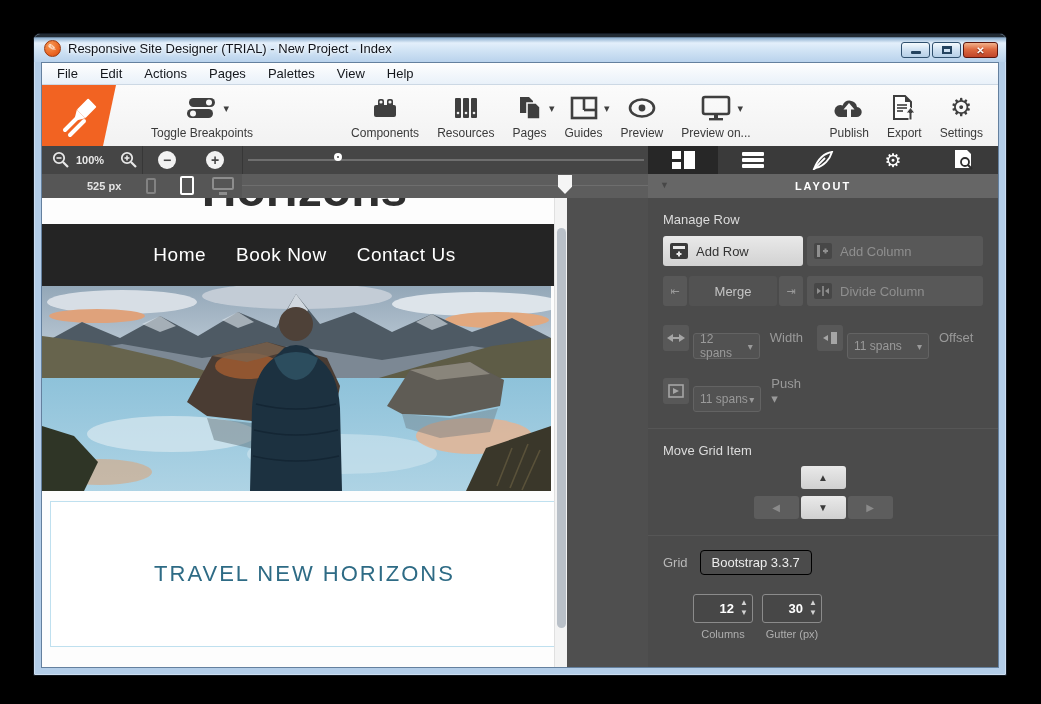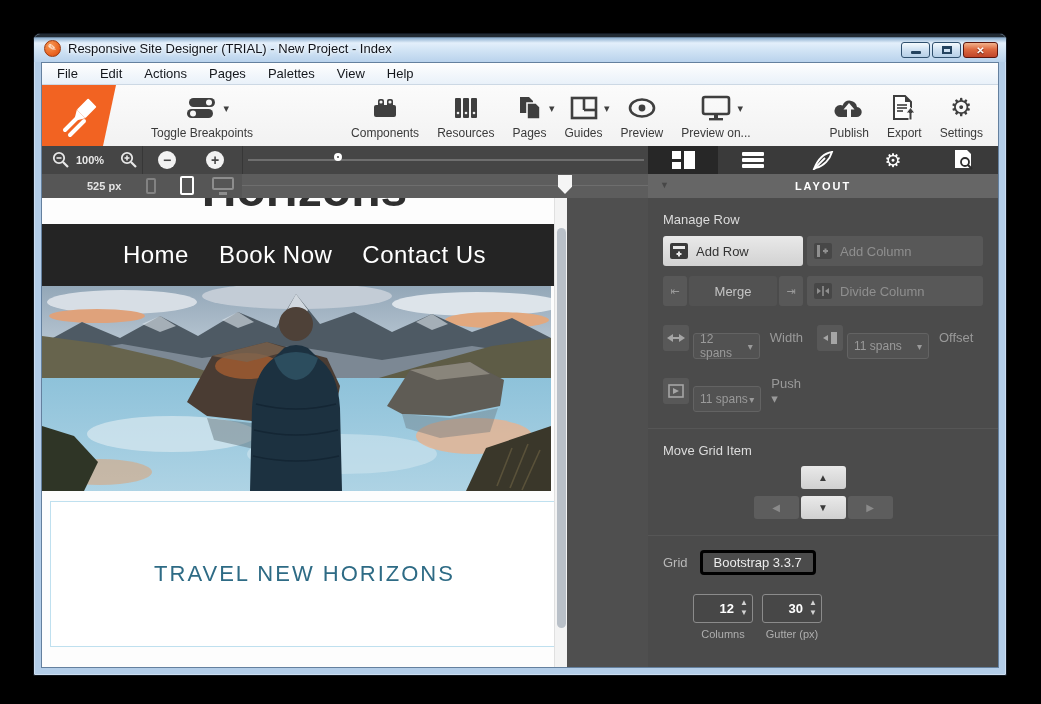--- a/index.html
+++ b/index.html
@@ -79,21 +79,21 @@
 
   
   .work { flex:1; display:flex; min-height:0; }
   .gapcol { flex:1; background:#4f4f4f; }
 
   
   .canvas { width:525px; background:#fdfdfd; position:relative; overflow:hidden; flex:none; }
   .cropword { height:16px; overflow:hidden; text-align:center; }
   .cropword span { display:inline-block; font-size:48px; font-weight:600; color:#2f2f2f; line-height:48px; transform:translateY(-32px); }
   .sitenav { margin-top:10px; height:62px; background:#242424; display:flex; align-items:center; justify-content:center; gap:30px; }
-  .sitenav a { color:#fff; font-size:24px; letter-spacing:.5px; text-decoration:none; font-weight:500; }
+  .sitenav a { color:#fff; font-size:19px; letter-spacing:.5px; text-decoration:none; font-weight:500; }
   .hero { display:block; width:509px; height:205px; margin-top:0; }
   .selbox { margin:10px 8px 0; height:146px; border:1px solid #bfe0ef; background:#fff; display:flex; align-items:center; justify-content:center; }
   .selbox h1 { font-size:22px; font-weight:400; letter-spacing:2px; color:#2e6b85; }
   .sitepara { margin-top:7px; text-align:center; font-family:"Liberation Serif", serif; font-size:20px; color:#2d2d2d; }
   .vscroll { position:absolute; right:0; top:0; bottom:0; width:13px; background:#f3f3f3; border-left:1px solid #e0e0e0; }
   .vthumb { position:absolute; left:2px; top:30px; width:9px; height:400px; background:#b9c0c8; border-radius:5px; }
 
   
   .panel { width:350px; background:#4b4b4b; flex:none; padding:0 15px; color:#d8d8d8; font-size:13px; overflow:hidden; }
   .seclabel { margin-top:14px; color:#dcdcdc; }
@@ -115,21 +115,21 @@
     font-size:12px; display:flex; align-items:center; padding:0 6px; justify-content:space-between;margin-top:17px; }
   .spansel .sc { font-size:10px; color:#9a9a9a; }
   .ctl .lbl { color:#9a9a9a; margin-left:6px; }
   .divider { height:1px; background:#3e3e3e; border-bottom:1px solid #565656; margin:16px -15px 0; }
   .movepad { width:140px; margin:8px auto 0; }
   .mrow { display:flex; gap:2px; justify-content:center; }
   .mbtn { width:45px; height:23px; border-radius:3px; display:flex; align-items:center; justify-content:center; font-size:10px; }
   .mbtn.lit { background:linear-gradient(#e9e9e9,#d0d0d0); color:#3a3a3a; }
   .mbtn.dis { background:#5d5d5d; color:#8a8a8a; }
   .gridrow { display:flex; align-items:center; margin-top:14px; gap:12px; }
-  .bsbtn { height:25px; border:3px solid #000000; border-radius:4px; padding:0 11px; color:#ececec; display:flex; align-items:center; font-size:13px; background:transparent; }
+  .bsbtn { height:25px; border:1px solid #000000; border-radius:4px; padding:0 11px; color:#ececec; display:flex; align-items:center; font-size:13px; background:transparent; }
   .spinrow { display:flex; gap:9px; margin-top:19px; margin-left:30px; }
   .spincol { display:flex; flex-direction:column; align-items:center; }
   .spinbox { width:60px; height:29px; border:1px solid #8b8b8b; border-radius:3px; background:#474747; position:relative; }
   .spinbox input { position:absolute; left:0; top:0; width:40px; height:27px; background:transparent; border:none; color:#fff;
     font-weight:bold; font-size:13px; text-align:right; font-family:"Liberation Sans", sans-serif; }
   .spinarrows { position:absolute; right:4px; top:3px; display:flex; flex-direction:column; line-height:10px; }
   .spinarrows span { font-size:8px; color:#d2d2d2; }
   .spinlbl { margin-top:5px; font-size:11px; color:#aeaeae; }
 
   svg { display:block; }

